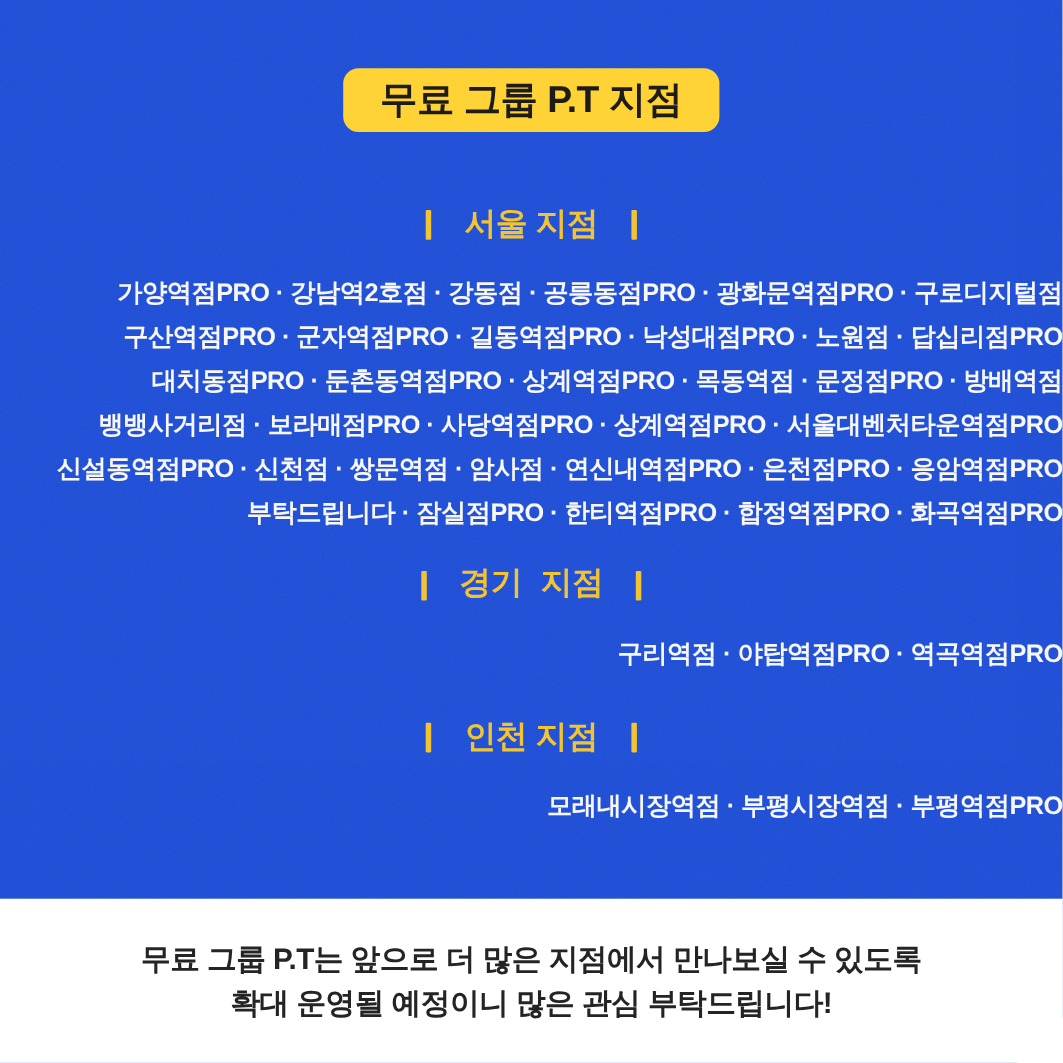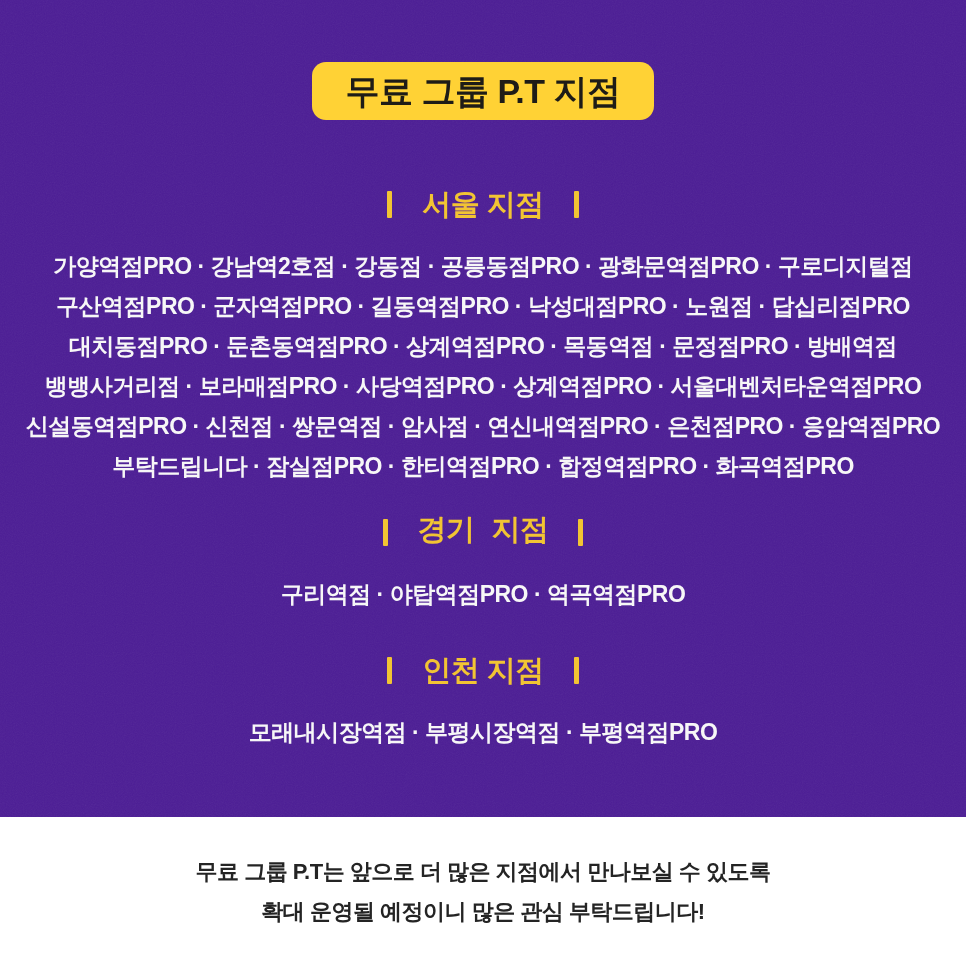--- a/index.html
+++ b/index.html
@@ -9,21 +9,21 @@
     width: 966px; height: 966px;
     overflow: hidden;
   }
   .poster {
     width: 966px; height: 966px;
     display: flex; flex-direction: column;
   }
   .dark-panel {
     position: relative;
     width: 966px; height: 817px;
-    background: #4c1d95;
+    background: #1d4ed8;
     overflow: hidden;
     text-align: center;
   }
   .noise-layer {
     position: absolute; inset: 0;
     width: 100%; height: 100%;
     opacity: 0.07;
     pointer-events: none;
   }
   .panel-content { position: relative; z-index: 1; }
@@ -60,31 +60,32 @@
   .section-gyeonggi .sec-title { margin-top: 28px; font-family: Liberation Mono, monospace; }
   .section-incheon .sec-title { margin-top: 38px; }
   .line-group { margin-top: 24px; }
   .branch-line {
     color: #f7f7f7;
     font-size: 23px;
     font-weight: 600;
     line-height: 40px;
     letter-spacing: -0.5px;
     white-space: nowrap;
+    text-align: right;
   }
   .footer {
     width: 966px; height: 149px;
     background: #ffffff;
     display: flex; flex-direction: column;
     align-items: center; justify-content: center;
     text-align: center;
   }
   .footer-line {
     color: #242424;
-    font-size: 22px;
+    font-size: 27px;
     font-weight: 800;
     line-height: 40px;
     letter-spacing: -0.5px;
     white-space: nowrap;
   }
 </style>
 </head>
 <body>
 
 <div class="poster">

